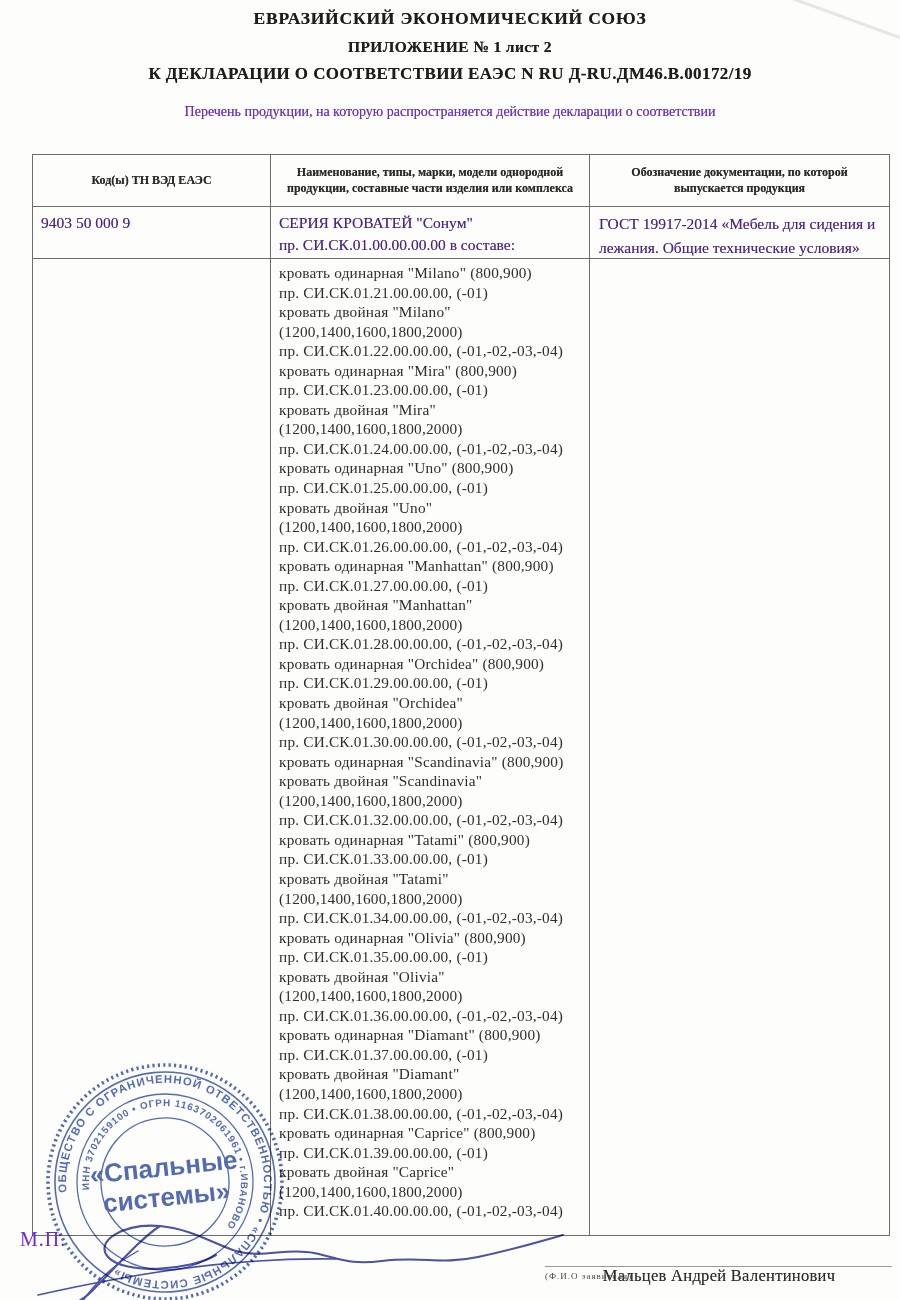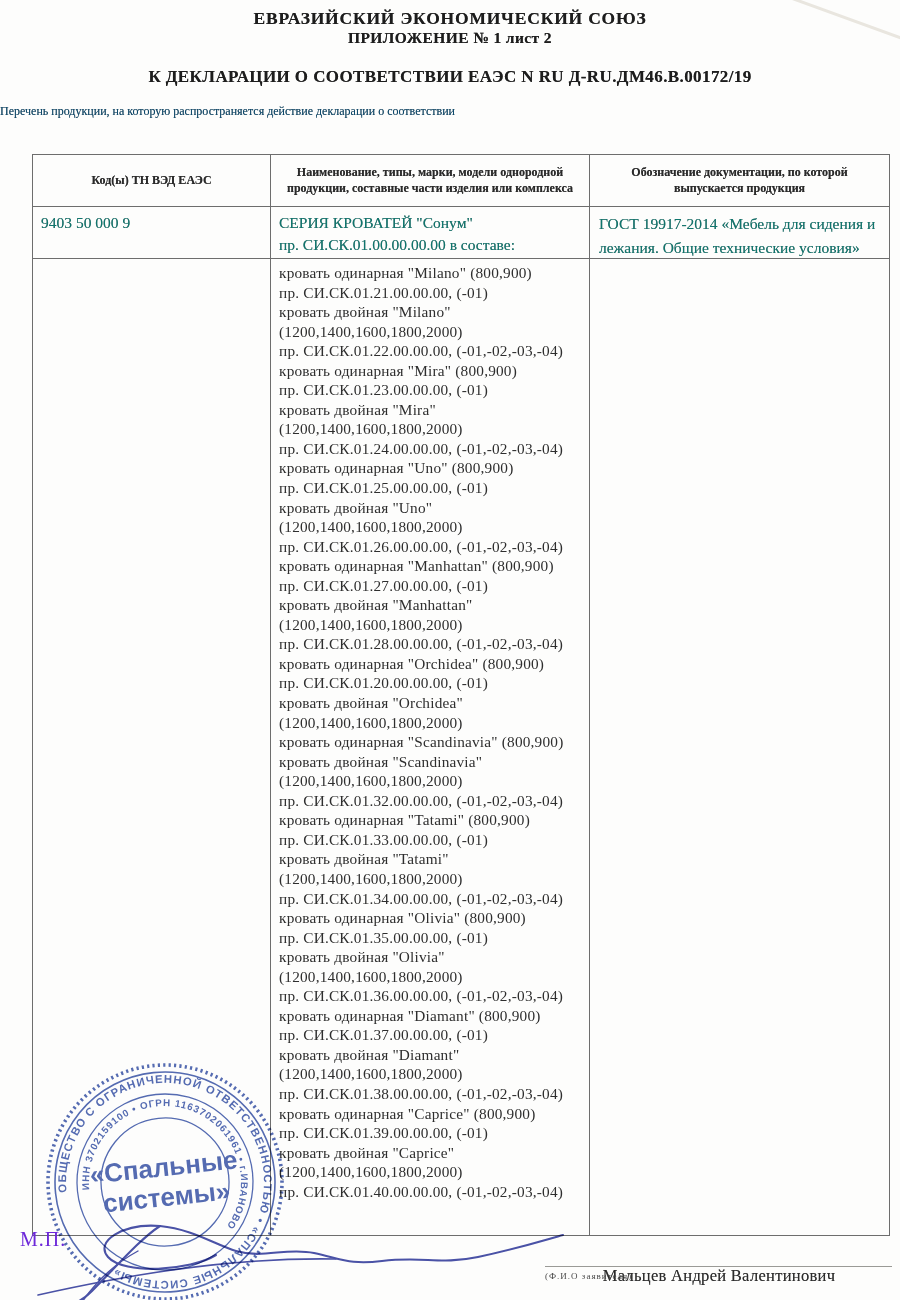--- a/index.html
+++ b/index.html
@@ -13,25 +13,25 @@
   .page{
     position:absolute;left:0;top:0;width:900px;height:1300px;
     overflow:hidden;background:#fdfdfc;
   }
   .scan-artifact{
     position:absolute;left:760px;top:18px;width:180px;height:3px;
     background:#e9e6df;transform:rotate(20deg);border-radius:2px;
   }
   .doc-header{position:absolute;left:0;top:8px;width:900px;text-align:center;}
   .title1{font-size:17.5px;font-weight:bold;letter-spacing:.8px;color:#1d1d1d;text-shadow:0 0 .6px rgba(30,30,30,.7);}
-  .title2{font-size:15.5px;font-weight:bold;letter-spacing:.4px;color:#1d1d1d;text-shadow:0 0 .6px rgba(30,30,30,.7);}
-  .title3{font-size:17px;font-weight:bold;margin-top:20px;letter-spacing:.4px;color:#1d1d1d;text-shadow:0 0 .6px rgba(30,30,30,.7);}
+  .title2{font-size:15.5px;font-weight:bold;margin-top:9px;letter-spacing:.4px;color:#1d1d1d;text-shadow:0 0 .6px rgba(30,30,30,.7);}
+  .title3{font-size:17px;font-weight:bold;margin-top:8px;letter-spacing:.4px;color:#1d1d1d;text-shadow:0 0 .6px rgba(30,30,30,.7);}
   .table-caption{
-    position:absolute;left:0;top:104px;width:900px;
-    font-size:12px;color:#0c4a6e;text-shadow:0 0 .5px rgba(50,50,50,.6);
+    position:absolute;left:0;top:104px;width:900px;text-align:center;
+    font-size:14px;color:#6d28d9;text-shadow:0 0 .5px rgba(50,50,50,.6);
   }
   .products-table{
     position:absolute;left:32px;top:126px;width:858px;height:1082px;
     border:1.5px solid #6d6d6d;
     display:grid;
     grid-template-columns:238px 319px auto;
     grid-template-rows:52px 52px auto;
     box-sizing:border-box;
     background:transparent;
     margin-top:28px;
@@ -42,21 +42,21 @@
     box-sizing:border-box;
     overflow:hidden;
   }
   .cell.last-col{border-right:none;}
   .cell.last-row{border-bottom:none;}
   .hcell{
     display:flex;align-items:center;justify-content:center;text-align:center;
     font-weight:bold;font-size:12px;line-height:15.5px;color:#2a2a2a;
     padding:2px 10px;text-shadow:0 0 .5px rgba(40,40,40,.65);
   }
-  .bcell{font-size:15.5px;line-height:22px;padding:5px 7px 0 8px;color:#0f766e;text-shadow:0 0 .5px rgba(45,45,45,.55);}
+  .bcell{font-size:15.5px;line-height:22px;padding:5px 7px 0 8px;color:#4c1d95;text-shadow:0 0 .5px rgba(45,45,45,.55);}
   .bcell .doc-line{white-space:nowrap;}
   .list-cell{font-size:15.3px;line-height:19.55px;padding:4px 4px 0 8px;}
   .list-cell .doc-line{white-space:nowrap;letter-spacing:.2px;}
   .doccell{font-size:15.5px;line-height:24px;padding:5px 4px 0 9px;}
   .mp-label{
     position:absolute;left:20px;top:1228px;font-size:20px;color:#6d28d9;
     letter-spacing:1px;z-index:1;
   }
   .stamp{
     position:absolute;left:40px;top:1057px;width:250px;height:250px;
@@ -136,23 +136,24 @@
         <div class="doc-line">пр. СИ.СК.01.25.00.00.00, (-01)</div>
         <div class="doc-line">кровать двойная "Uno"</div>
         <div class="doc-line">(1200,1400,1600,1800,2000)</div>
         <div class="doc-line">пр. СИ.СК.01.26.00.00.00, (-01,-02,-03,-04)</div>
         <div class="doc-line">кровать одинарная "Manhattan" (800,900)</div>
         <div class="doc-line">пр. СИ.СК.01.27.00.00.00, (-01)</div>
         <div class="doc-line">кровать двойная "Manhattan"</div>
         <div class="doc-line">(1200,1400,1600,1800,2000)</div>
         <div class="doc-line">пр. СИ.СК.01.28.00.00.00, (-01,-02,-03,-04)</div>
         <div class="doc-line">кровать одинарная "Orchidea" (800,900)</div>
-        <div class="doc-line">пр. СИ.СК.01.20.00.00.00, (-01)</div>
+        <div class="doc-line">пр. СИ.СК.01.29.00.00.00, (-01)</div>
         <div class="doc-line">кровать двойная "Orchidea"</div>
         <div class="doc-line">(1200,1400,1600,1800,2000)</div>
+        <div class="doc-line">пр. СИ.СК.01.30.00.00.00, (-01,-02,-03,-04)</div>
         <div class="doc-line">кровать одинарная "Scandinavia" (800,900)</div>
         <div class="doc-line">кровать двойная "Scandinavia"</div>
         <div class="doc-line">(1200,1400,1600,1800,2000)</div>
         <div class="doc-line">пр. СИ.СК.01.32.00.00.00, (-01,-02,-03,-04)</div>
         <div class="doc-line">кровать одинарная "Tatami" (800,900)</div>
         <div class="doc-line">пр. СИ.СК.01.33.00.00.00, (-01)</div>
         <div class="doc-line">кровать двойная "Tatami"</div>
         <div class="doc-line">(1200,1400,1600,1800,2000)</div>
         <div class="doc-line">пр. СИ.СК.01.34.00.00.00, (-01,-02,-03,-04)</div>
         <div class="doc-line">кровать одинарная "Olivia" (800,900)</div>

